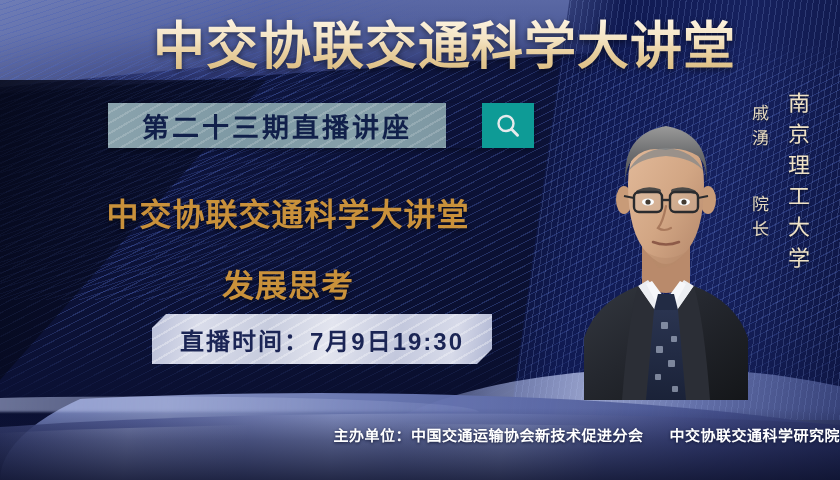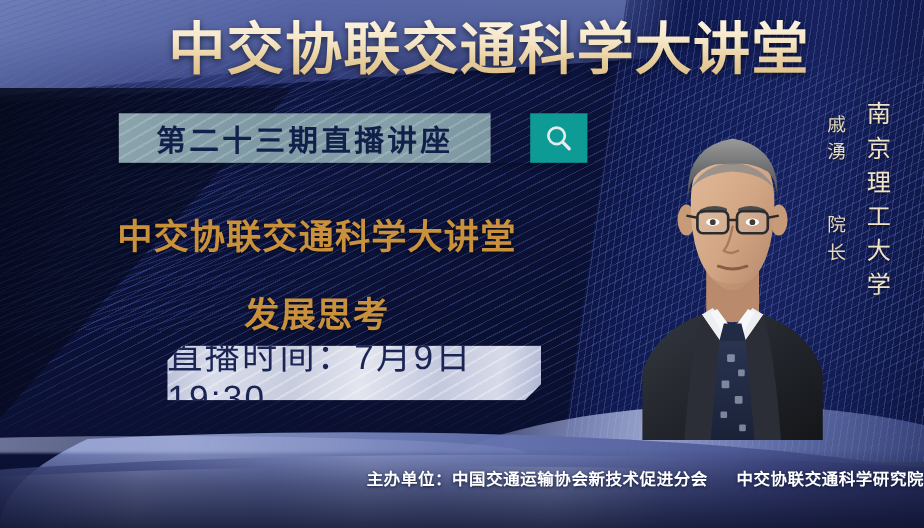--- a/index.html
+++ b/index.html
@@ -185,21 +185,21 @@
     overflow:hidden;
   }
   .timepill::before{
     content:"";position:absolute;inset:0;
     background:repeating-linear-gradient(-30deg,
       rgba(255,255,255,.30) 0px,rgba(255,255,255,.30) 2px,
       rgba(255,255,255,0) 2px,rgba(255,255,255,0) 10px);
   }
   .timepill-text{
     position:relative;z-index:2;
-    font-size:32px;font-weight:400;color:#1b2555;letter-spacing:2px;
+    font-size:24px;font-weight:700;color:#1b2555;letter-spacing:2px;
   }
 
   
   .speaker{
     position:absolute;left:576px;top:88px;width:180px;height:312px;z-index:6;
   }
   .speaker svg{display:block;width:180px;height:312px;}
 
   
   .vtext{

